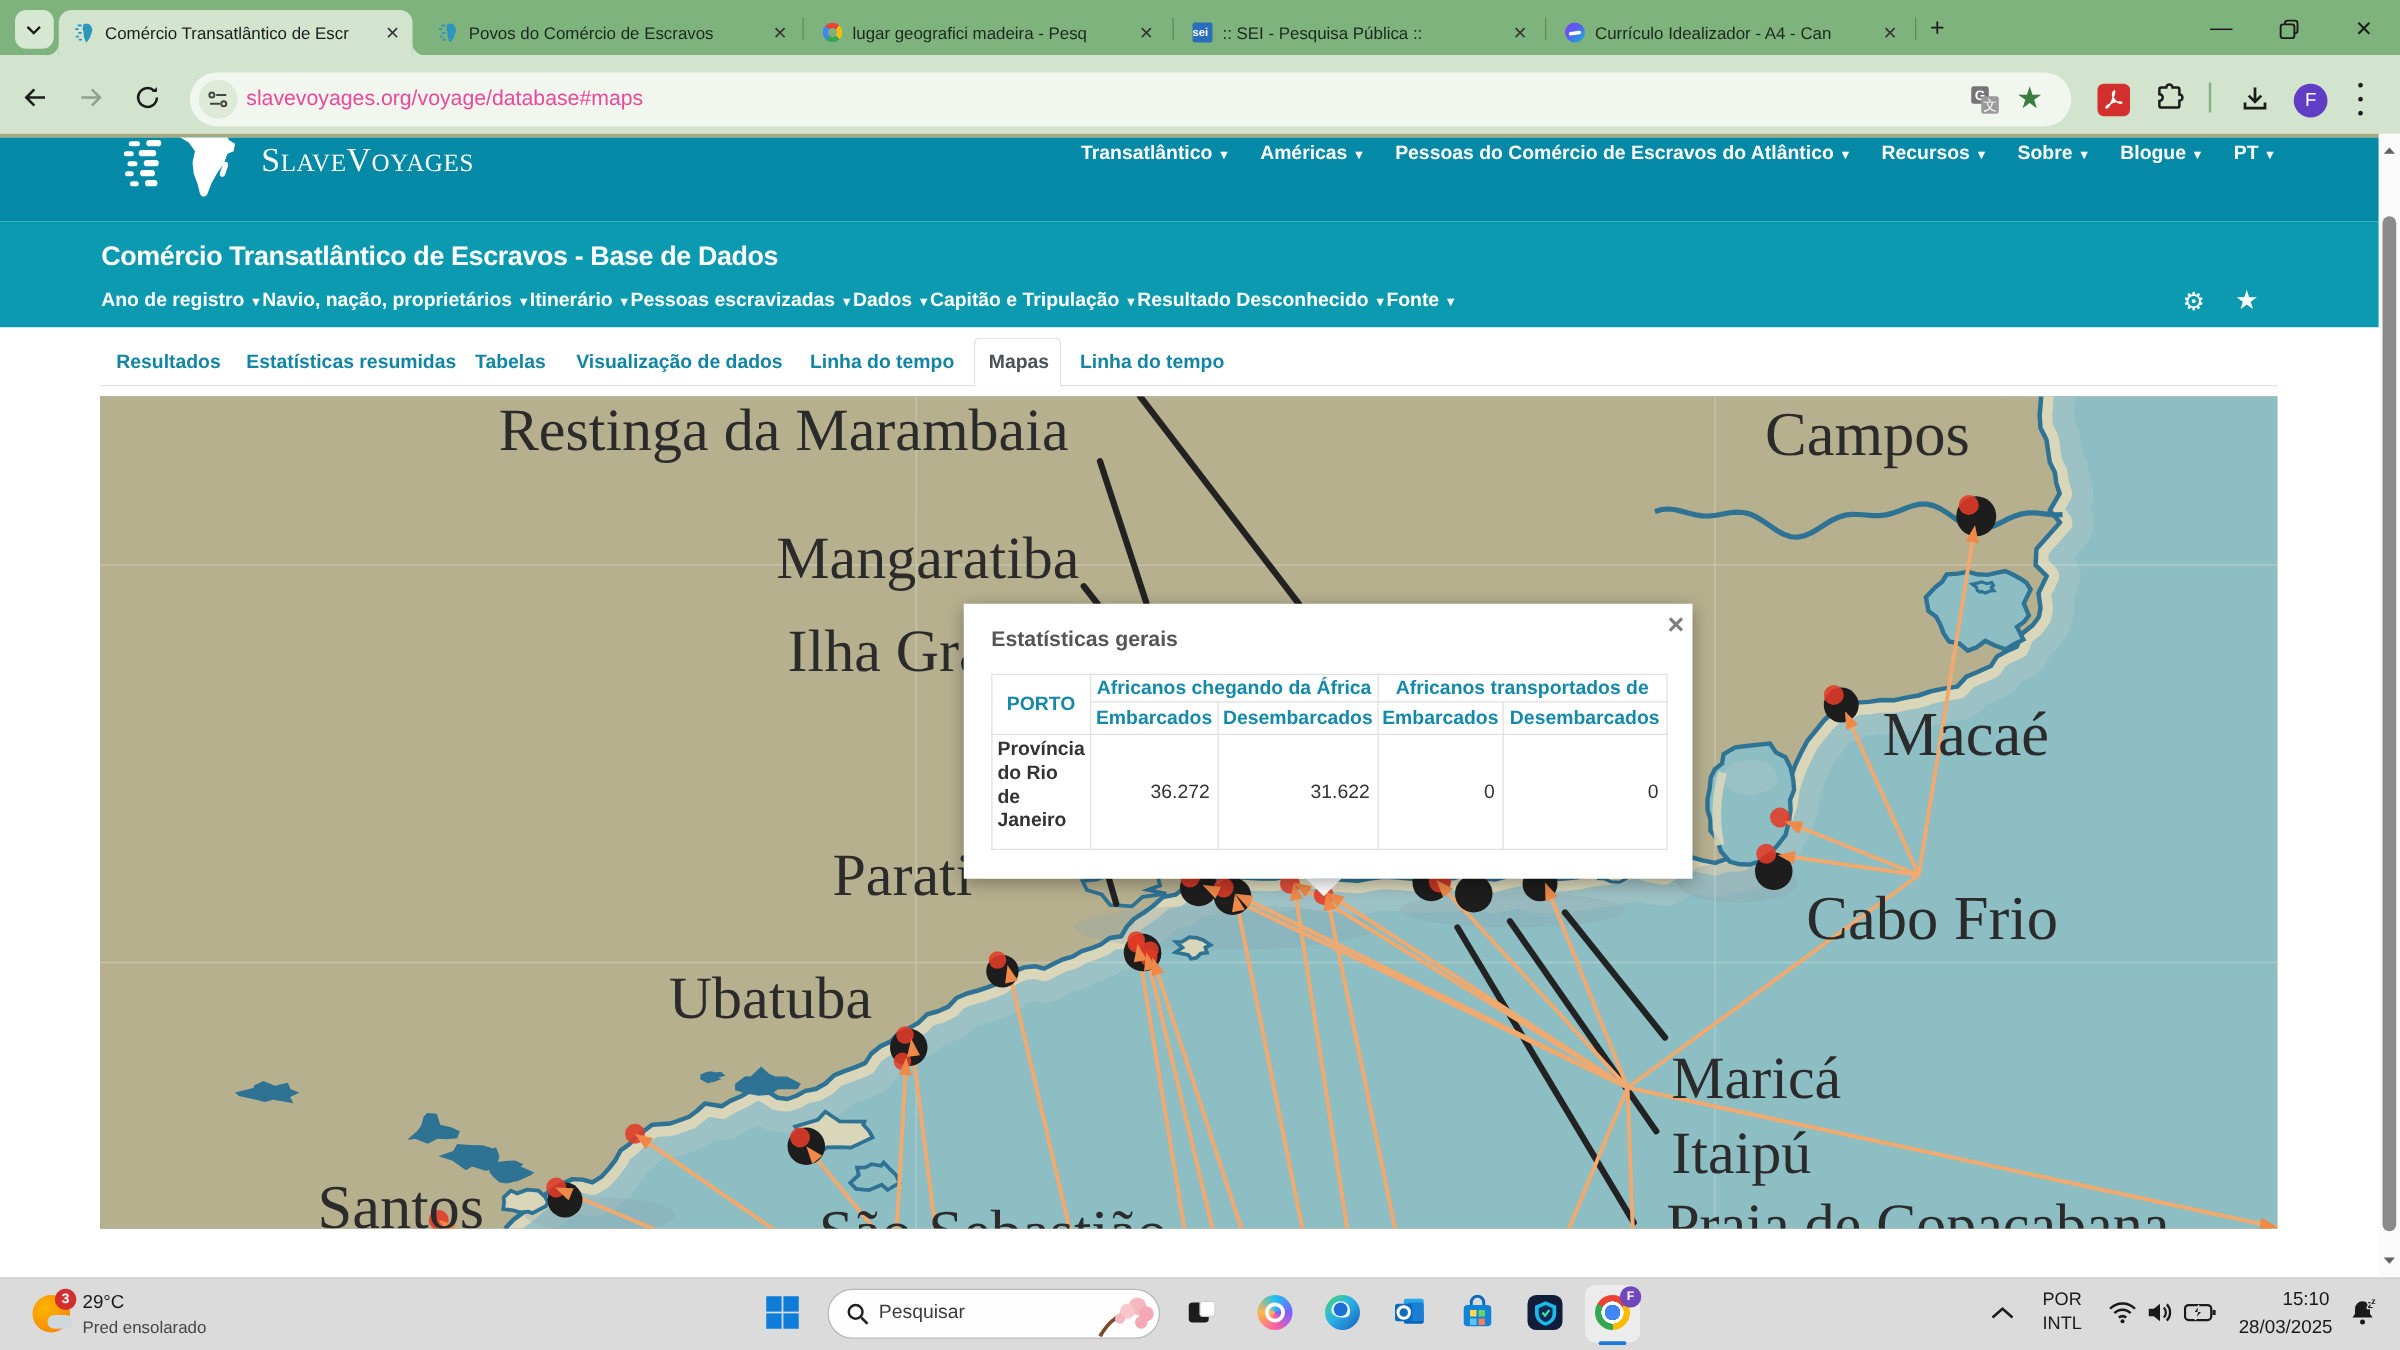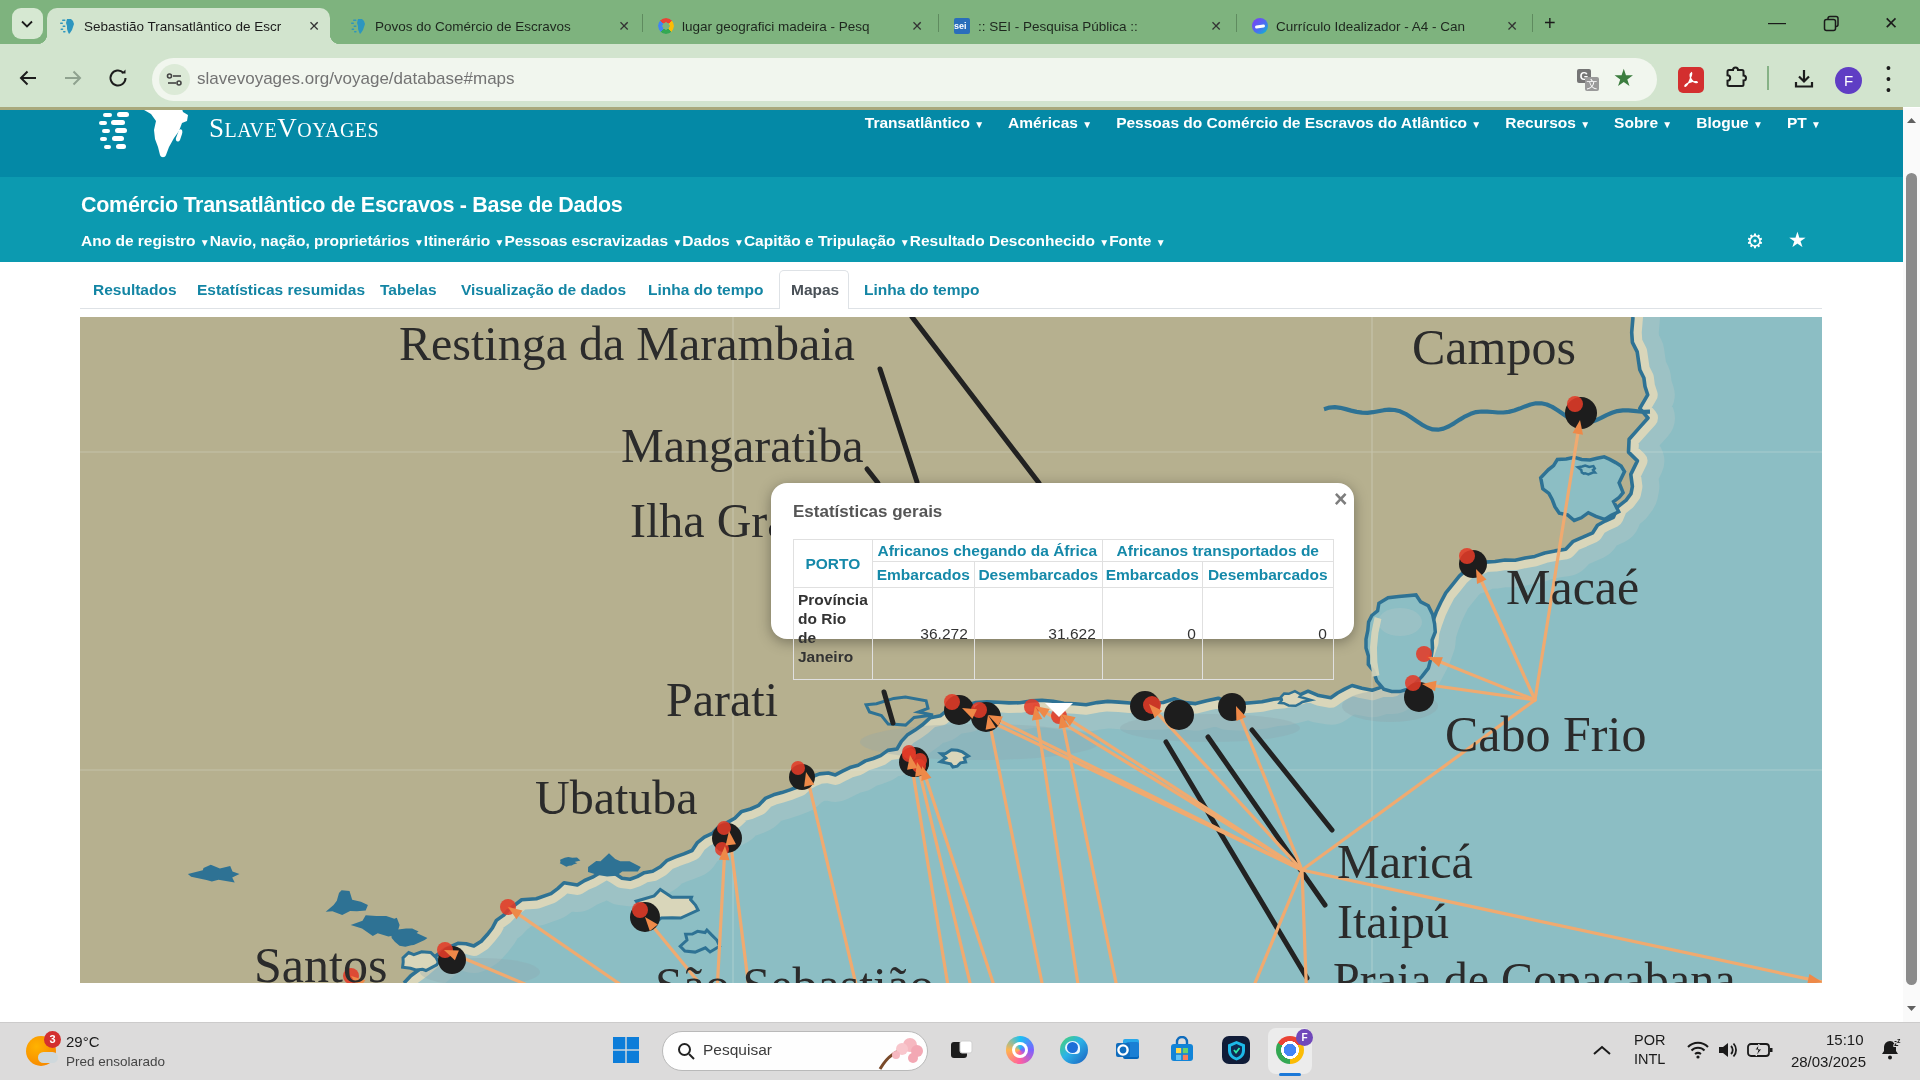--- a/index.html
+++ b/index.html
@@ -21,21 +21,21 @@
 .wbtn{position:absolute;top:10px;color:#1b1b1b;font-size:17px}
 
 #hdr1{position:absolute;left:0;top:110px;width:1903px;height:67px;background:#0489a6}
 #hdr2{position:absolute;left:0;top:177px;width:1903px;height:85px;background:#0c9ab0}
 #tabrow{position:absolute;left:0;top:262px;width:1903px;height:55px;background:#fff}
 .navitem{color:#fff;font-weight:bold;font-size:15.5px}
 .tlink{color:#1385a4;font-weight:bold;font-size:15.5px}
 
 #map{position:absolute;left:80px;top:317px;width:1742px;height:666px;background:#b6b08f;overflow:hidden}
 
-#popup{position:absolute;left:771px;top:483px;width:583px;height:156px;background:#fff;border-radius:16px;box-shadow:0 3px 14px rgba(0,0,0,.35)}
+#popup{position:absolute;left:771px;top:483px;width:583px;height:220px;background:#fff;border-radius:0;box-shadow:0 3px 14px rgba(0,0,0,.35)}
 #ptip{position:absolute;left:1045px;top:703px;width:0;height:0;border-left:14px solid transparent;border-right:14px solid transparent;border-top:14px solid #fff}
 #popup table{border-collapse:collapse;position:absolute;left:22px;top:56px}
 #popup td,#popup th{border:1px solid #e0e0e0;font-size:15.5px;padding:0}
 .th{color:#1589a9;font-weight:bold;text-align:center}
 
 #sbar{position:absolute;left:1903px;top:108px;width:17px;height:914px;background:#fafafa}
 #sthumb{position:absolute;left:1906px;top:173px;width:11px;height:812px;background:#8b8b8b;border-radius:6px}
 
 #taskbar{position:absolute;left:0;top:1022px;width:1920px;height:58px;background:#dcdbdb;border-top:1px solid #cccbcb}
 .tbicon{position:absolute;top:1036px;width:28px;height:28px}
@@ -54,21 +54,21 @@
         <g fill="#2d96bf">
           <path d="M8 1l4 0 2 2 1 3-1 3-1 3-2 3-1 1-1-2-1-3 0-3-1-3z"></path>
           <rect x="3" y="1.5" width="3.5" height="1.6" rx="0.8"></rect>
           <rect x="1" y="4.5" width="3" height="1.5" rx="0.7"></rect>
           <rect x="3.5" y="7.5" width="3" height="1.5" rx="0.7"></rect>
           <rect x="1.5" y="10.5" width="2.8" height="1.4" rx="0.7"></rect>
           <rect x="4" y="13" width="2.6" height="1.4" rx="0.7"></rect>
         </g>
       </svg>
     </span>
-    <span class="title" style="margin-left:8px">Sebastião Transatlântico de Escr</span>
+    <span class="title" style="margin-left:8px">Comércio Transatlântico de Escr</span>
     <span class="tabx">✕</span>
   </div>
 <div class="abs" style="left:37px;top:34px;width:10px;height:10px;background:radial-gradient(circle at 0 0,transparent 10px,#d2e4ce 10.5px)"></div>
 <div class="abs" style="left:330px;top:34px;width:10px;height:10px;background:radial-gradient(circle at 10px 0,transparent 10px,#d2e4ce 10.5px)"></div>
 
 <div class="tab" style="left:340px;width:300px">
     <span style="margin-left:10px;display:flex">
       <svg width="17" height="17" viewBox="0 0 17 17" style="flex:none">
         <g fill="#2d96bf">
           <path d="M8 1l4 0 2 2 1 3-1 3-1 3-2 3-1 1-1-2-1-3 0-3-1-3z"></path>
@@ -123,21 +123,21 @@
     <path d="M18.5 2.5v4h-4z" fill="#1c1c1c"></path>
   </svg>
 <div id="omni"></div>
 <div class="abs" style="left:159px;top:64px;width:31px;height:31px;border-radius:50%;background:#dcead7"></div>
 <svg class="abs" style="left:166px;top:71px" width="17" height="17" viewBox="0 0 17 17">
     <circle cx="3.5" cy="5" r="2" fill="none" stroke="#444" stroke-width="1.6"></circle>
     <line x1="7" y1="5" x2="15" y2="5" stroke="#444" stroke-width="1.6"></line>
     <circle cx="13" cy="12" r="2" fill="none" stroke="#444" stroke-width="1.6"></circle>
     <line x1="2" y1="12" x2="10" y2="12" stroke="#444" stroke-width="1.6"></line>
   </svg>
-<div class="abs" style="left:197px;top:69px;font-size:17px;color:#737373">slavevoyages.org/voyage/database#maps</div>
+<div class="abs" style="left:197px;top:69px;font-size:17px;color:#ec4899">slavevoyages.org/voyage/database#maps</div>
 
 <svg class="abs" style="left:1576px;top:68px" width="24" height="24" viewBox="0 0 24 24">
     <rect x="1" y="1" width="14" height="14" rx="2" fill="#757575"></rect>
     <text x="8" y="12" font-size="11" fill="#fff" text-anchor="middle" font-weight="bold">G</text>
     <rect x="9" y="9" width="14" height="14" rx="2" fill="#9a9a9a"></rect>
     <text x="16" y="20" font-size="11" fill="#fff" text-anchor="middle">文</text>
   </svg>
 <div class="abs" style="left:1613px;top:64px;font-size:24px;color:#3c7d3f">★</div>
 
 <div class="abs" style="left:1678px;top:67px;width:26px;height:26px;border-radius:5px;background:#d32f2f"></div>

